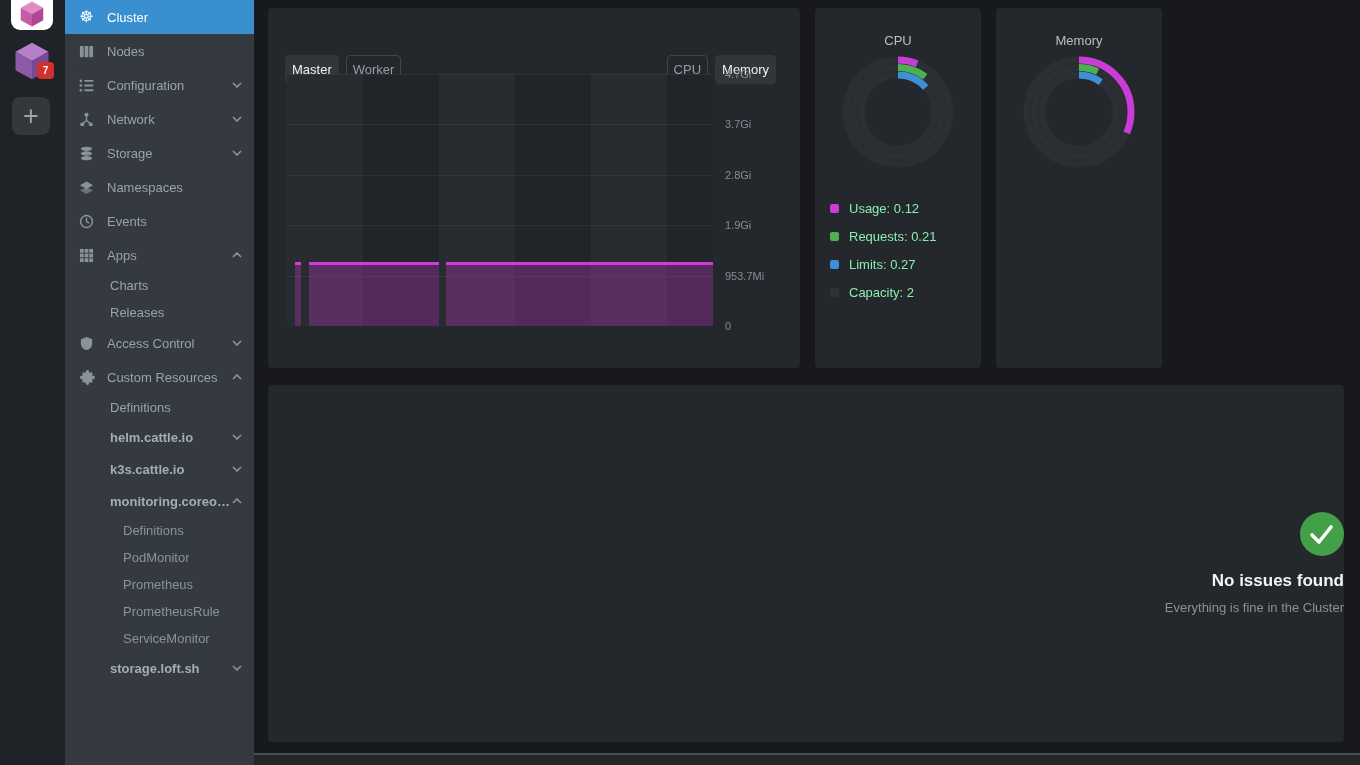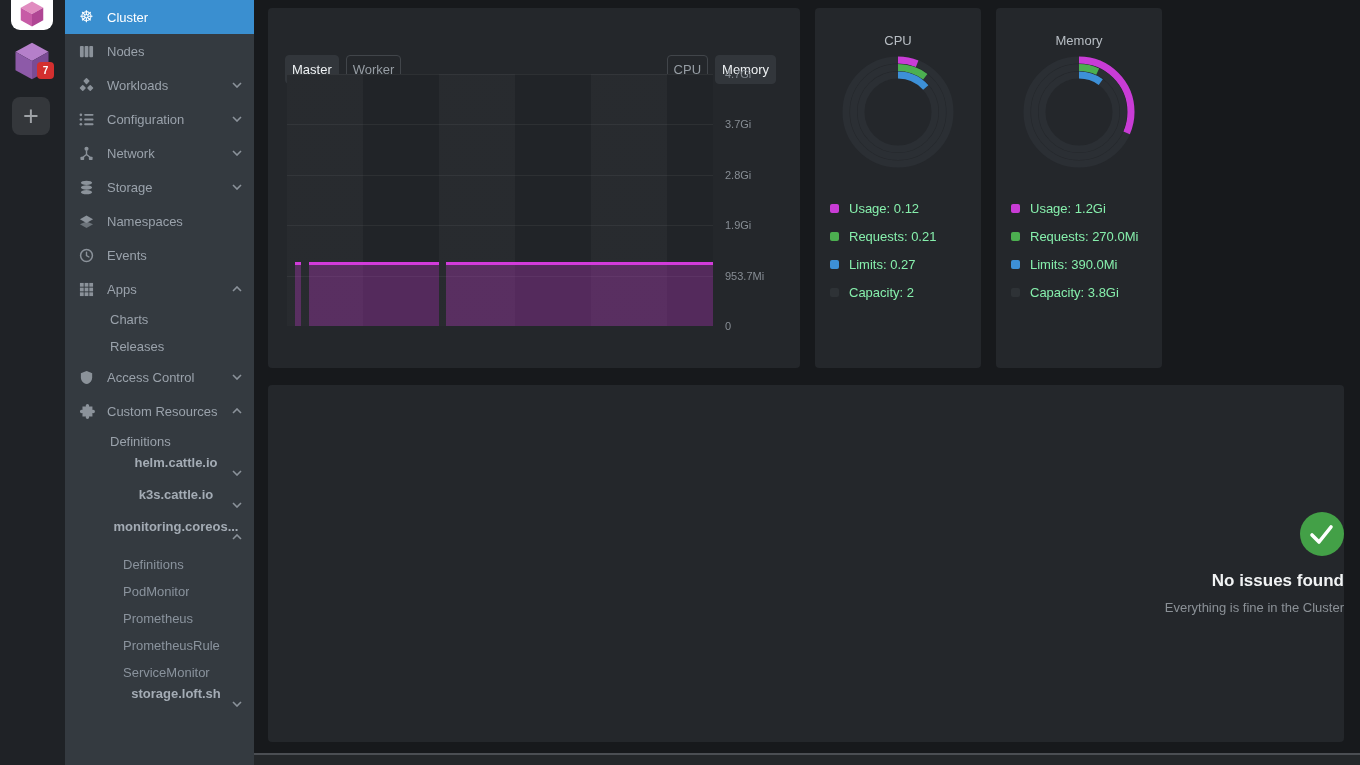--- a/index.html
+++ b/index.html
@@ -14,21 +14,21 @@
   .rail-add{position:absolute;left:12px;top:97px;width:38px;height:38px;background:#34373b;border-radius:8px;color:#9fa3a7;font-size:27px;font-weight:400;display:flex;align-items:center;justify-content:center;cursor:pointer;line-height:1;}
 
   
   .sidebar{position:absolute;left:65px;top:0;width:189px;height:765px;background:#343a40;}
   .side-item{display:flex;align-items:center;height:34px;padding:0 12px 0 13px;color:#9aa2ab;font-size:13px;cursor:pointer;}
   .side-item .ico{width:17px;height:17px;margin-right:12px;display:flex;align-items:center;justify-content:center;color:#8b929a;flex:none;font-size:16px;line-height:1;}
   .side-item .chev{margin-left:auto;color:#8b929a;display:flex;}
   .side-item.active{background:#3a8fd0;color:#fff;}
   .side-item.active .ico{color:#fff;}
   .side-item.sub{height:27px;padding-left:45px;}
-  .side-item.group{height:32px;padding-left:45px;color:#a4acb5;font-weight:bold;flex-direction:column;}
+  .side-item.group{height:32px;padding-left:45px;color:#a4acb5;font-weight:bold;}
   .side-item.subsub{height:27px;padding-left:58px;color:#8a939d;}
   .lbl{white-space:nowrap;overflow:hidden;text-overflow:ellipsis;}
 
   
   .main{position:absolute;left:254px;top:0;right:0;bottom:0;}
   .panel{position:absolute;background:#24272b;border-radius:4px;}
   .chart-panel{left:14px;top:8px;width:532px;height:360px;}
   .donut-panel{top:8px;width:166px;height:360px;}
   .issues-panel{left:14px;top:385px;width:1076px;height:357px;display:flex;flex-direction:column;align-items:flex-end;justify-content:center;}
 
@@ -95,35 +95,20 @@
     </div>
     <div class="side-item">
       <span class="ico">
           <svg width="15" height="15" viewBox="0 0 16 16">
             <rect x="1" y="2" width="4" height="12" rx="1" fill="currentColor"></rect>
             <rect x="6" y="2" width="4" height="12" rx="1" fill="currentColor"></rect>
             <rect x="11" y="2" width="4" height="12" rx="1" fill="currentColor"></rect>
           </svg>
         </span>
       <span class="lbl">Nodes</span>
-    </div>
-    <div class="side-item">
-      <span class="ico">
-          <svg width="15" height="15" viewBox="0 0 16 16">
-            <rect x="5.5" y="0.8" width="5" height="5" rx="0.8" transform="rotate(45 8 3.3)" fill="currentColor"></rect>
-            <rect x="1.5" y="8.2" width="5" height="5" rx="0.8" transform="rotate(45 4 10.7)" fill="currentColor"></rect>
-            <rect x="9.5" y="8.2" width="5" height="5" rx="0.8" transform="rotate(45 12 10.7)" fill="currentColor"></rect>
-          </svg>
-        </span>
-      <span class="lbl">Workloads</span>
-      <span class="chev">
-          <svg width="10" height="6" viewBox="0 0 10 6">
-            <polyline points="1,1 5,5 9,1" fill="none" stroke="currentColor" stroke-width="1.6"></polyline>
-          </svg>
-        </span>
     </div>
     <div class="side-item">
       <span class="ico">
           <svg width="15" height="15" viewBox="0 0 16 16">
             <circle cx="2" cy="3" r="1.4" fill="currentColor"></circle>
             <rect x="5.5" y="2" width="10" height="2" rx="1" fill="currentColor"></rect>
             <circle cx="2" cy="8" r="1.4" fill="currentColor"></circle>
             <rect x="5.5" y="7" width="10" height="2" rx="1" fill="currentColor"></rect>
             <circle cx="2" cy="13" r="1.4" fill="currentColor"></circle>
             <rect x="5.5" y="12" width="10" height="2" rx="1" fill="currentColor"></rect>
@@ -359,38 +344,20 @@
     <div class="panel donut-panel" style="left:742px">
       <div class="donut-title">Memory</div>
       <svg class="donut-svg" width="120" height="120">
           <circle cx="60" cy="60" r="52" fill="none" stroke="#2b2f34" stroke-width="7" pathLength="100"></circle>
           <circle cx="60" cy="60" r="52" fill="none" stroke="#c93cd6" stroke-width="7" pathLength="100" stroke-dasharray="31.6 100" transform="rotate(-90 60 60)"></circle>
           <circle cx="60" cy="60" r="44.5" fill="none" stroke="#2b2f34" stroke-width="7" pathLength="100"></circle>
           <circle cx="60" cy="60" r="44.5" fill="none" stroke="#4caf50" stroke-width="7" pathLength="100" stroke-dasharray="6.9 100" transform="rotate(-90 60 60)"></circle>
           <circle cx="60" cy="60" r="37" fill="none" stroke="#2b2f34" stroke-width="7" pathLength="100"></circle>
           <circle cx="60" cy="60" r="37" fill="none" stroke="#3d90d7" stroke-width="7" pathLength="100" stroke-dasharray="10 100" transform="rotate(-90 60 60)"></circle>
         </svg>
-      <div class="legend">
-        <div class="legend-row">
-            <span class="swatch" style="background: rgb(201, 60, 214);"></span>
-            <span class="legend-text">Usage: 1.2Gi</span>
-          </div>
-        <div class="legend-row">
-            <span class="swatch" style="background: rgb(76, 175, 80);"></span>
-            <span class="legend-text">Requests: 270.0Mi</span>
-          </div>
-        <div class="legend-row">
-            <span class="swatch" style="background: rgb(61, 144, 215);"></span>
-            <span class="legend-text">Limits: 390.0Mi</span>
-          </div>
-        <div class="legend-row">
-            <span class="swatch" style="background: rgb(46, 50, 54);"></span>
-            <span class="legend-text">Capacity: 3.8Gi</span>
-          </div>
-      </div>
     </div>
 
 
     <div class="panel issues-panel">
       <div class="check-circle">
         <svg width="44" height="44" viewBox="0 0 44 44">
             <polyline points="12,23 19,30 31,15" fill="none" stroke="#ffffff" stroke-width="3.6" stroke-linecap="round" stroke-linejoin="round"></polyline>
           </svg>
       </div>
       <div class="issues-title">No issues found</div>

